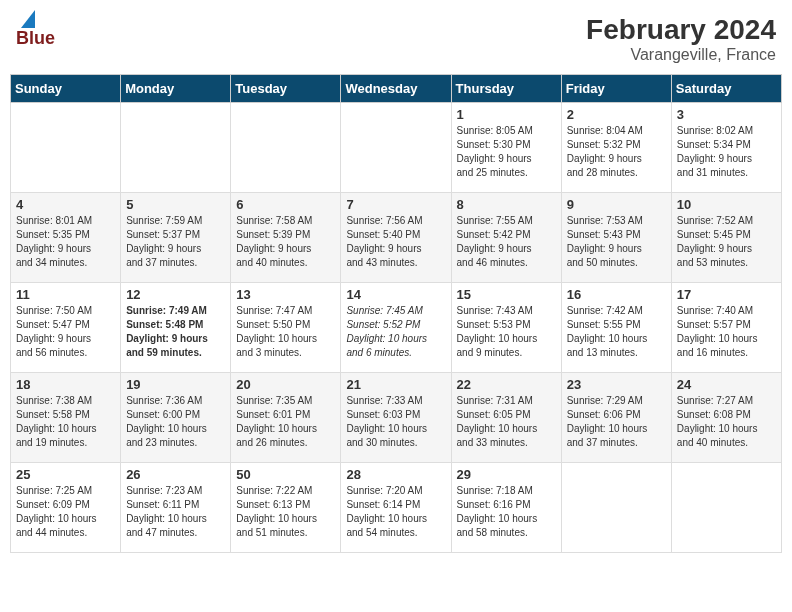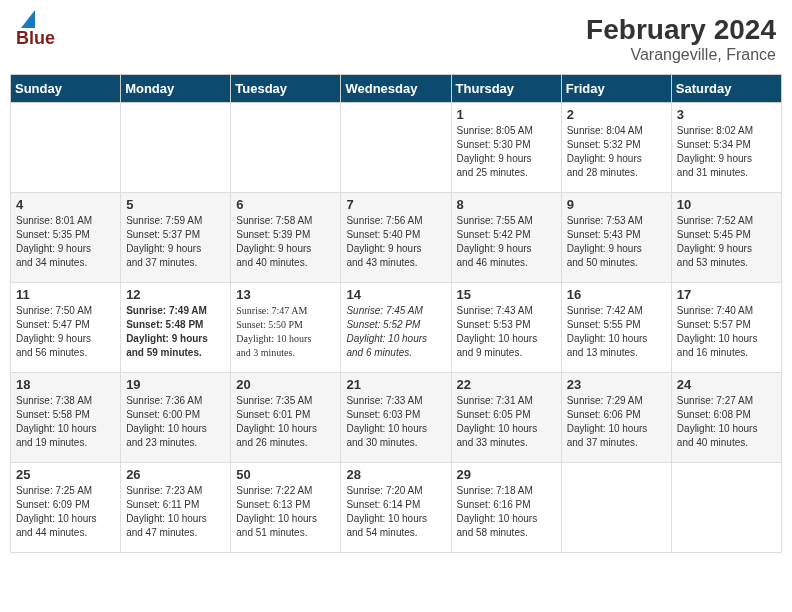--- a/index.html
+++ b/index.html
@@ -199,21 +199,21 @@
         </td>
         <td>
           <div class="day-number">12</div>
           <div class="day-info" style="white-space: pre-line; font-weight: bold;">Sunrise: 7:49 AM
 Sunset: 5:48 PM
 Daylight: 9 hours
 and 59 minutes.</div>
         </td>
         <td>
           <div class="day-number">13</div>
-          <div class="day-info" style="white-space: pre-line; font-family: Liberation Serif, serif;">Sunrise: 7:47 AM
+          <div class="day-info" style="white-space: pre-line;">Sunrise: 7:47 AM
 Sunset: 5:50 PM
 Daylight: 10 hours
 and 3 minutes.</div>
         </td>
         <td>
           <div class="day-number">14</div>
           <div class="day-info" style="white-space: pre-line; font-style: italic;">Sunrise: 7:45 AM
 Sunset: 5:52 PM
 Daylight: 10 hours
 and 6 minutes.</div>

